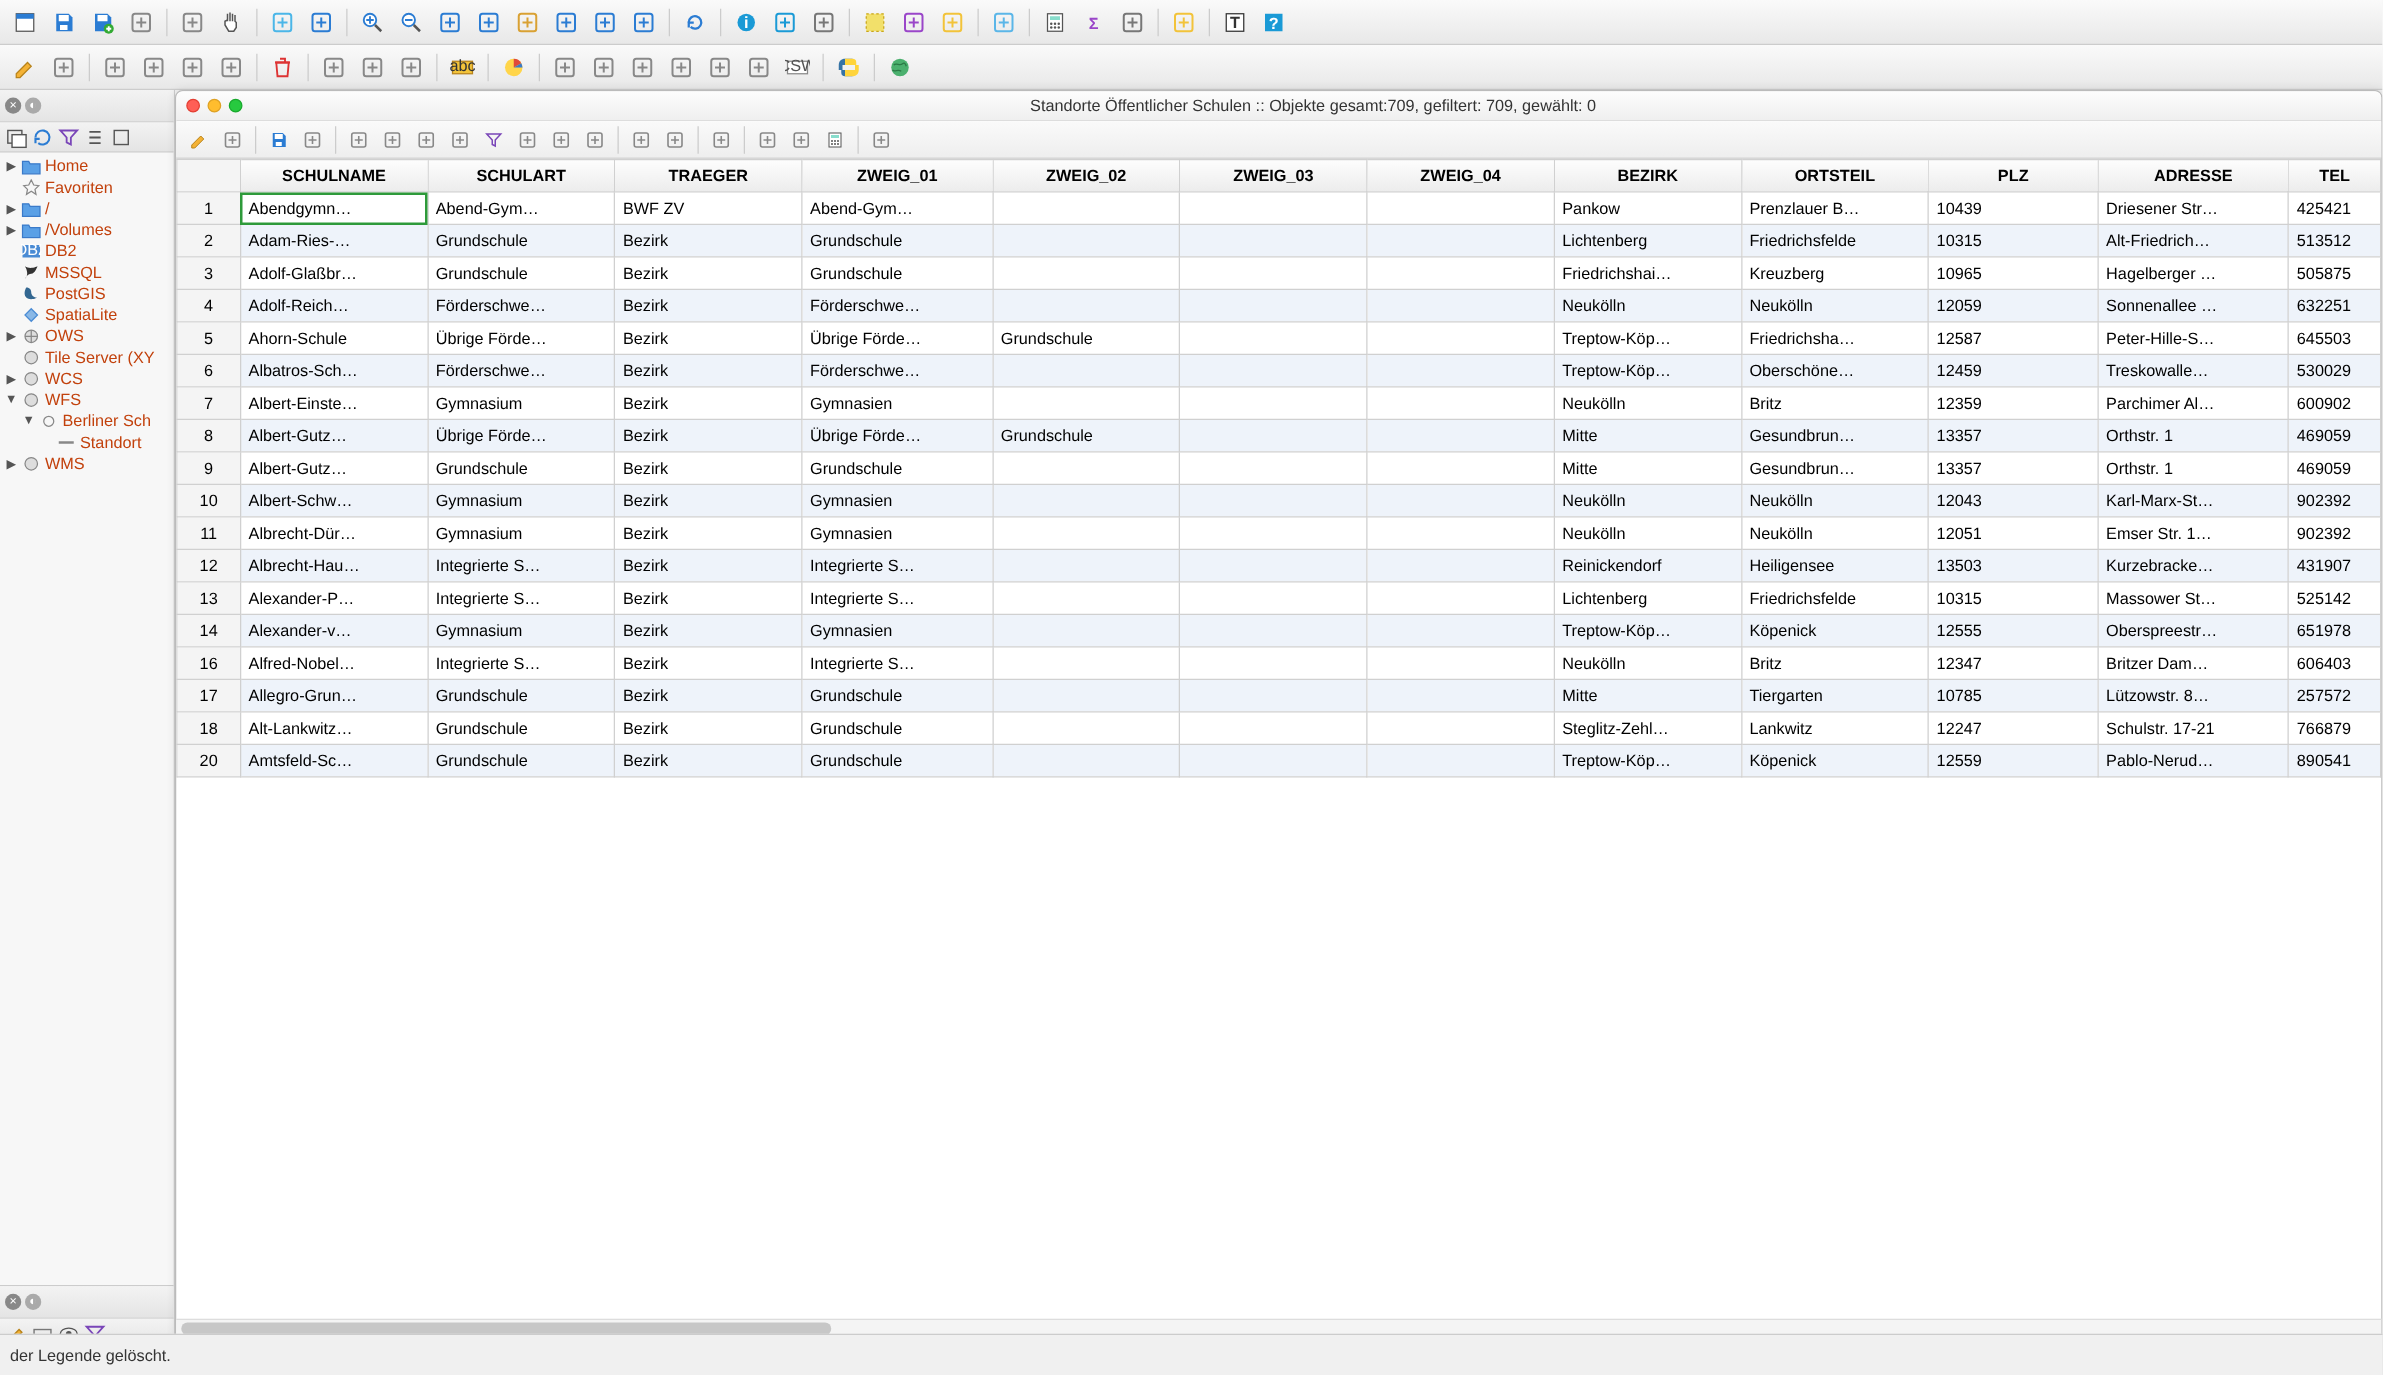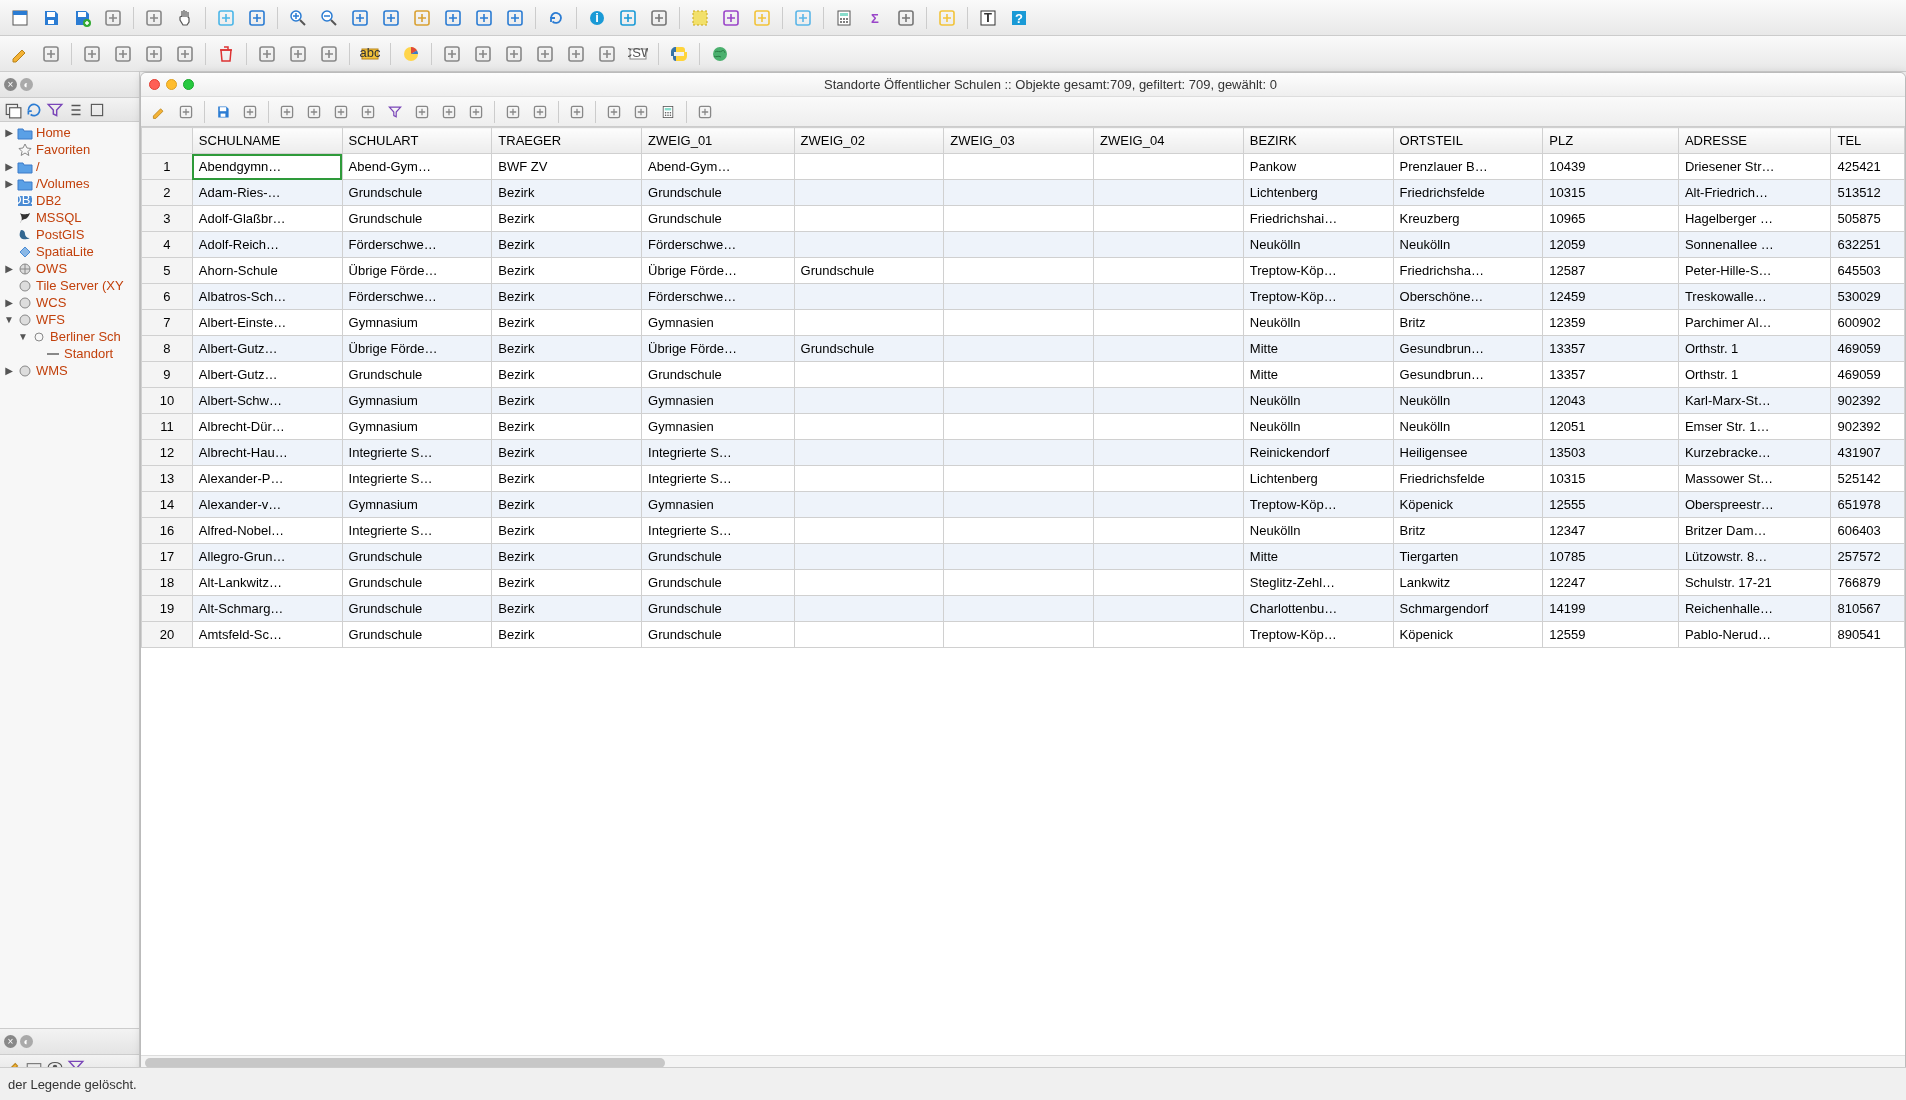--- a/index.html
+++ b/index.html
@@ -29,21 +29,21 @@
 .traffic{display:flex;gap:6px;margin-right:10px}
 .traffic span{width:11px;height:11px;border-radius:50%}
 .tr{background:#ff5f56;border:1px solid #e33e32}.ty{background:#ffbd2e;border:1px solid #dea123}.tg{background:#27c93f;border:1px solid #17a92c}
 .win-title-text{flex:1;text-align:center;color:#333;font-size:13px}
 .attr-toolbar{background:linear-gradient(#fafafa,#eee);border-bottom:1px solid #ccc;padding:3px 6px;display:flex;gap:3px;align-items:center;height:30px}
 .attr-toolbar .tool-icon{width:24px;height:24px}
 .attr-toolbar .tool-icon svg{width:16px;height:16px}
 .table-wrap{flex:1;overflow:auto;position:relative}
 table{border-collapse:collapse;width:100%;table-layout:fixed}
 th,td{border:1px solid #d0d0d0;padding:5px 6px;text-align:left;overflow:hidden;text-overflow:ellipsis;white-space:nowrap}
-th{background:linear-gradient(#fdfdfd,#ececec);font-weight:400;position:sticky;top:0}
+th{background:linear-gradient(#fdfdfd,#ececec);font-weight:700;text-align:center;position:sticky;top:0}
 td{background:#fff}
 tr:nth-child(even) td{background:#eef3fa}
 .rownum{width:36px;text-align:center;background:#f4f4f4 !important;font-weight:400}
 .col-name{width:106px}.col-art{width:106px}.col-trg{width:106px}.col-z1{width:108px}.col-z2{width:106px}.col-z3{width:106px}.col-z4{width:106px}.col-bez{width:106px}.col-ort{width:106px}.col-plz{width:96px}.col-adr{width:108px}.col-tel{width:52px}
 .sel-cell{outline:2px solid #2e9a3a;outline-offset:-2px}
 .bottom-bar{display:flex;align-items:center;padding:3px 6px;border-top:1px solid #ccc;background:#f3f3f3;gap:6px;height:30px}
 .filter-select{background:#fff;border:1px solid #bbb;border-radius:3px;padding:2px 6px 2px 22px;position:relative;display:flex;align-items:center;gap:4px;cursor:pointer}
 .filter-select .funnel{position:absolute;left:4px;width:14px;height:14px}
 .status-bar{position:absolute;left:0;bottom:0;right:0;height:22px;background:#f0f0f0;border-top:1px solid #ccc;display:flex;align-items:center;padding:16px 8px;font-size:12px;color:#333;justify-content:space-between}
 .status-icons{display:flex;gap:6px}
@@ -991,35 +991,20 @@
               <td class="col-z2"></td>
               <td class="col-z3"></td>
               <td class="col-z4"></td>
               <td class="col-bez">Steglitz-Zehl…</td>
               <td class="col-ort">Lankwitz</td>
               <td class="col-plz">12247</td>
               <td class="col-adr">Schulstr. 17-21</td>
               <td class="col-tel">766879</td>
             </tr>
             <tr>
-              <td class="rownum">19</td>
-              <td class="col-name">Alt-Schmarg…</td>
-              <td class="col-art">Grundschule</td>
-              <td class="col-trg">Bezirk</td>
-              <td class="col-z1">Grundschule</td>
-              <td class="col-z2"></td>
-              <td class="col-z3"></td>
-              <td class="col-z4"></td>
-              <td class="col-bez">Charlottenbu…</td>
-              <td class="col-ort">Schmargendorf</td>
-              <td class="col-plz">14199</td>
-              <td class="col-adr">Reichenhalle…</td>
-              <td class="col-tel">810567</td>
-            </tr>
-            <tr>
               <td class="rownum">20</td>
               <td class="col-name">Amtsfeld-Sc…</td>
               <td class="col-art">Grundschule</td>
               <td class="col-trg">Bezirk</td>
               <td class="col-z1">Grundschule</td>
               <td class="col-z2"></td>
               <td class="col-z3"></td>
               <td class="col-z4"></td>
               <td class="col-bez">Treptow-Köp…</td>
               <td class="col-ort">Köpenick</td>

